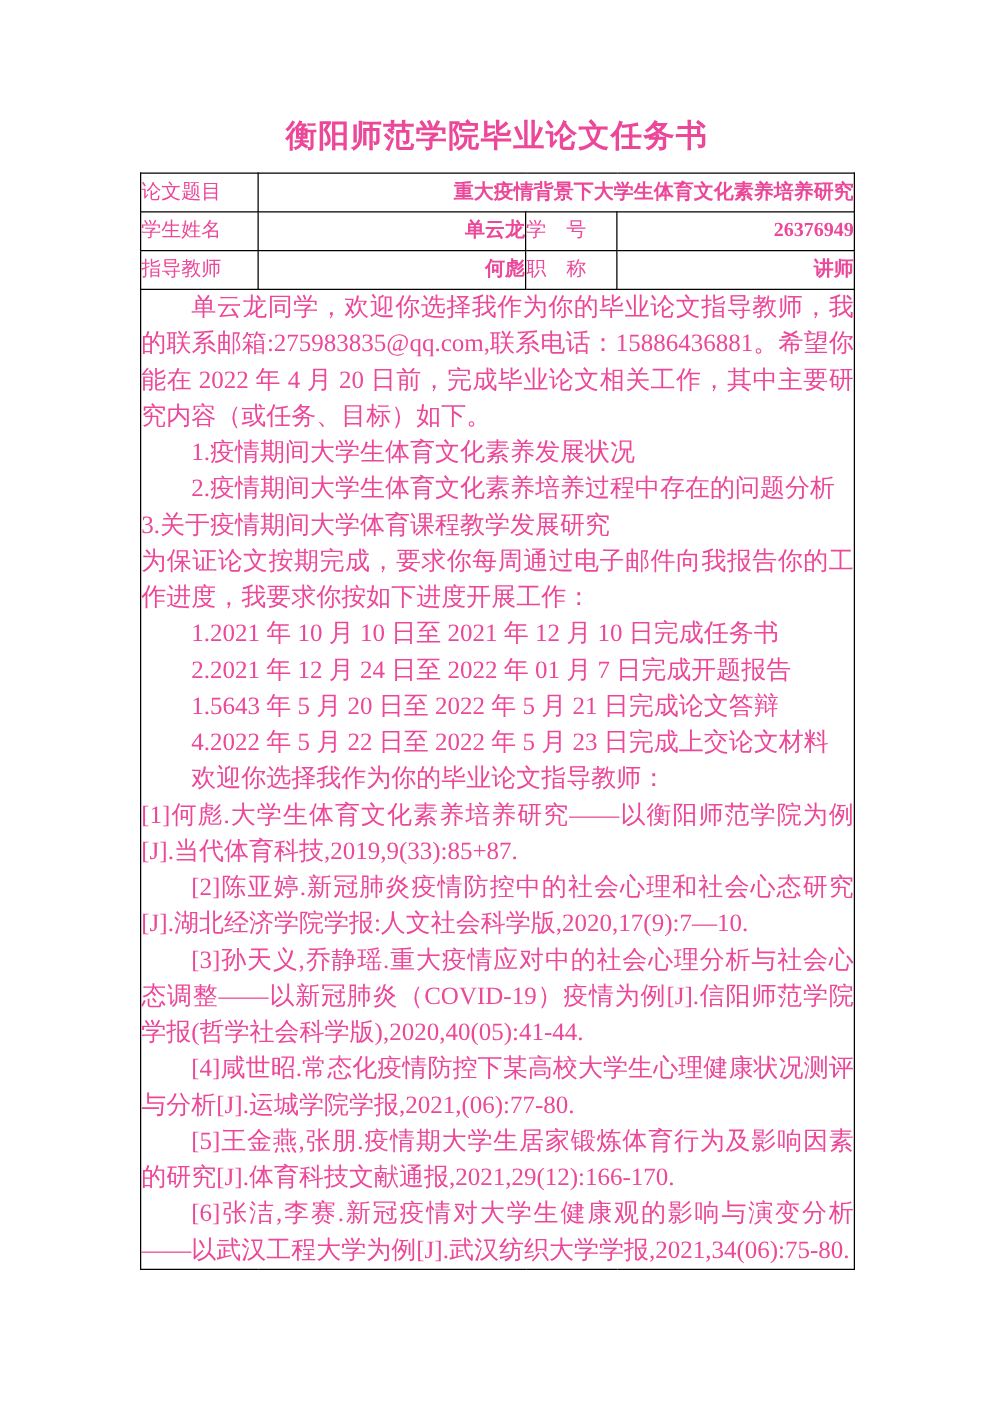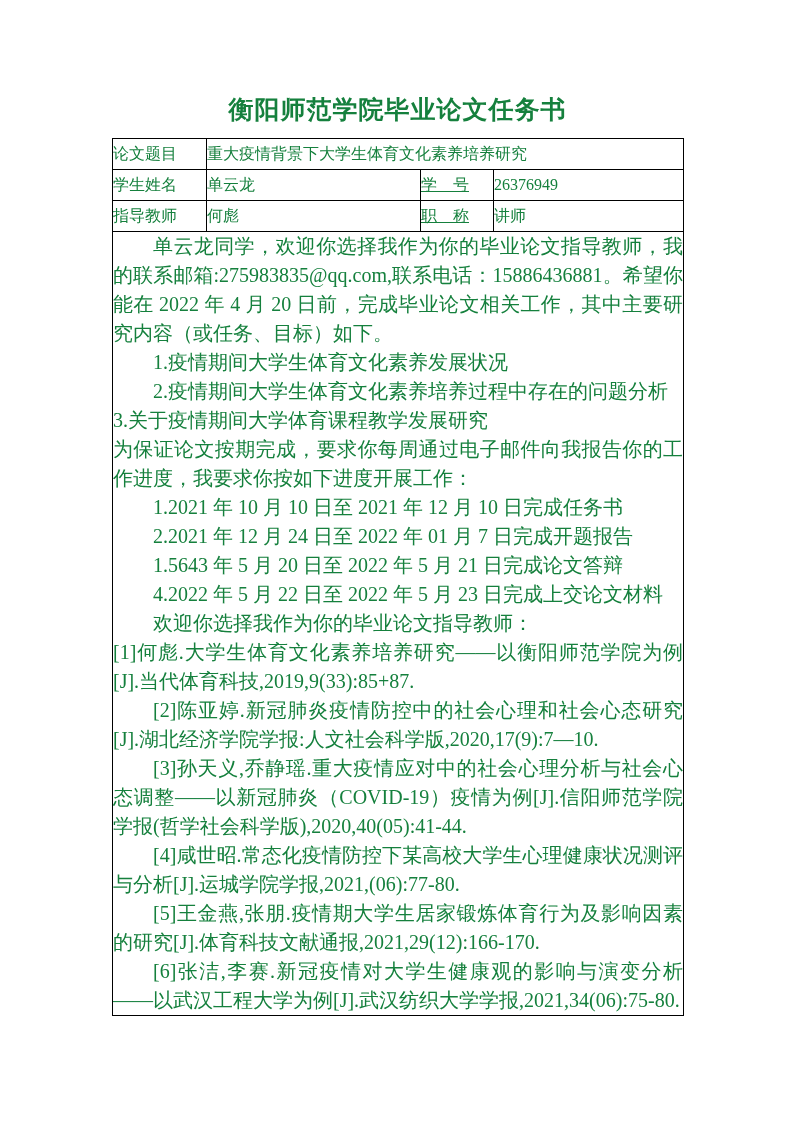--- a/index.html
+++ b/index.html
@@ -7,21 +7,21 @@
     padding: 0;
     background: #ffffff;
   }
   .page {
     position: relative;
     width: 793px;
     height: 1122px;
     background: #ffffff;
     overflow: hidden;
     font-family: "Liberation Serif", "DejaVu Serif", serif;
-    color: #15803d;
+    color: #ec4899;
   }
   .content {
     position: absolute;
     left: 112px;
     top: 94px;
     width: 571px;
   }
   .doc-title {
     margin: 0 0 13px 0;
     text-align: center;
@@ -43,28 +43,28 @@
     line-height: 20px;
     padding: 0;
     overflow: hidden;
   }
   td.label-cell {
     text-align: left;
     padding-left: 10px;
     height: 30px;
   }
   td.value-cell {
-    text-align: left;
+    text-align: right;
     height: 30px;
+    font-weight: bold;
   }
   td.label2-cell {
     text-align: left;
     padding-left: 8px;
     height: 30px;
-    text-decoration: underline;
   }
   td.body-cell {
     vertical-align: top;
     text-align: justify;
     padding: 5px 4px 6px 3px;
     height: 749px;
   }
   td.body-cell p {
     margin: 0;
     font-size: 20px;

